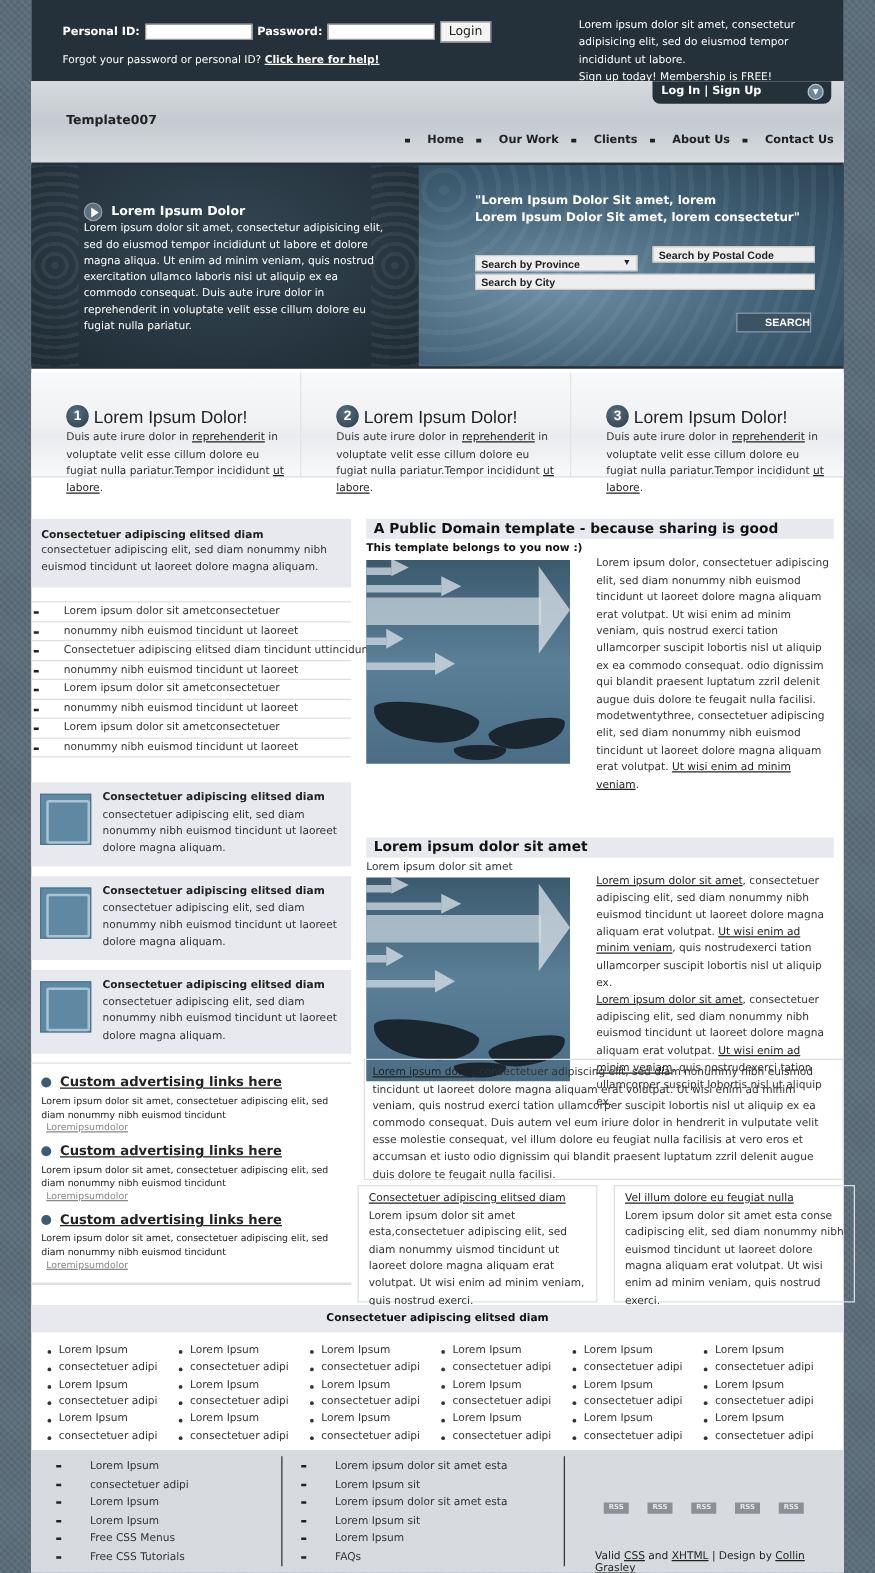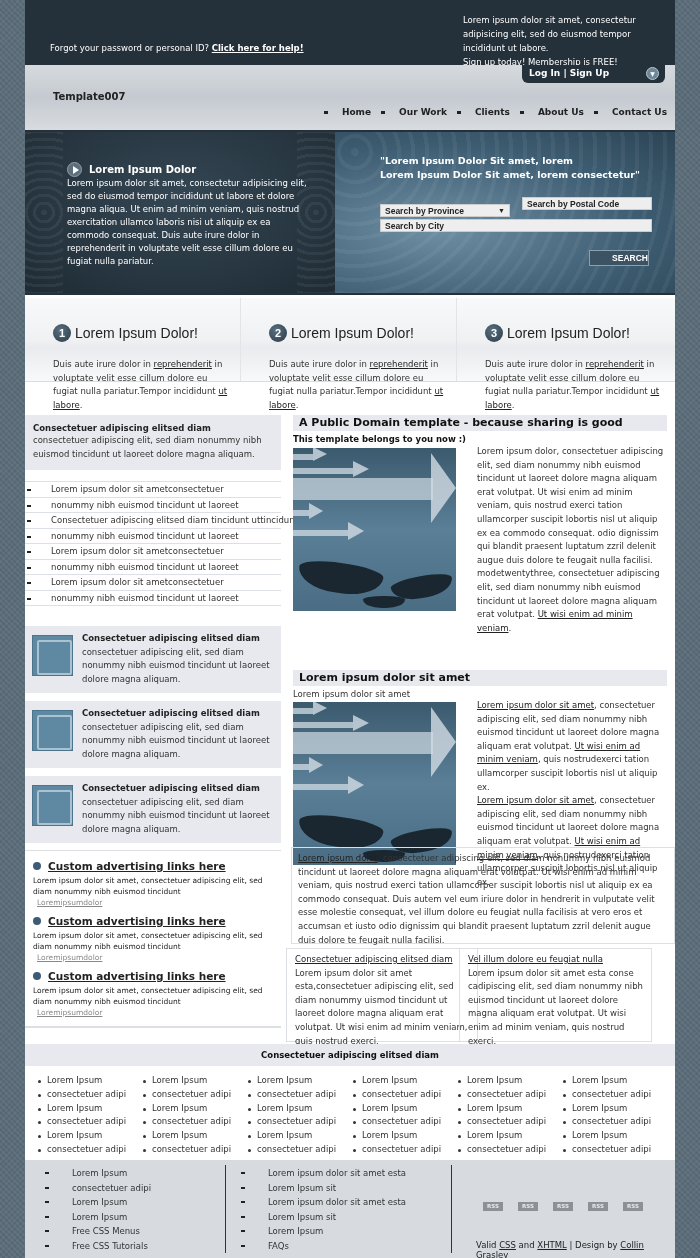--- a/index.html
+++ b/index.html
@@ -41,21 +41,21 @@
 #province .arr{position:absolute;right:4px;top:2px;font-size:7px}
 #postal{left:187px;top:65px;width:130px}
 #city{left:45px;top:87px;width:272px}
 #search-btn{position:absolute;left:254px;top:118px;width:60px;height:16px;background:#3c5363;border:1px solid #8aa0ae;color:#fff;font-family:"Liberation Sans",sans-serif;font-weight:bold;font-size:8.5px;text-align:right;line-height:14px}
 
 #steps{position:absolute;left:0;top:298px;width:650px;height:84px;background:linear-gradient(#f8f9fa,#f0f1f3 50%,#e9ebee 60%,#f8f9fa);border-bottom:1px solid #d9dde2;display:flex}
 .step{width:216px;border-right:1px solid #e2e4e8;padding:26px 0 0 28px;position:relative}
 .step:last-child{border-right:none}
 .step-title{display:flex;align-items:center;font-family:"Liberation Sans",sans-serif;font-size:14px;color:#222}
 .step-num{width:18px;height:18px;border-radius:50%;background:radial-gradient(circle at 40% 35%,#5a7080,#283a47);color:#fff;font-weight:bold;font-size:11px;text-align:center;line-height:18px;margin-right:4px}
-.step-text{font-size:8.5px;line-height:13.5px;width:175px;margin-top:16px}
+.step-text{font-size:8.5px;line-height:13.5px;width:175px;margin-top:2px}
 
 #leftcol{position:absolute;left:0;top:415px;width:256px}
 #intro-box{background:#e7e9ee;padding:8px 8px 9px 8px}
 #intro-box b{font-size:8.5px;color:#222}
 #intro-box p{font-size:8.5px;line-height:14px}
 #llist{list-style:none;margin-top:11px}
 #llist li{border-bottom:1px solid #dcdfe3;font-size:8.5px;height:15.5px;line-height:15px;padding-left:26px;position:relative;white-space:nowrap}
 #llist li:before{content:"";position:absolute;left:2px;top:7px;width:4px;height:2px;background:#222}
 #llist{border-top:1px solid #dcdfe3}
 .feat{background:#e7e9ee;margin-top:8px;height:67px;position:relative}
@@ -78,21 +78,21 @@
 .sec-img{position:absolute;left:0;top:0;width:163px;height:163px;background:linear-gradient(#3b5a6e,#5a7f97 50%,#4a6d84);overflow:hidden}
 .sec-img .ar{position:absolute;height:6px;background:rgba(210,220,228,.75)}
 .sec-img .ah{position:absolute;border-left:22px solid rgba(210,220,228,.8);border-top:10px solid transparent;border-bottom:10px solid transparent}
 .sec-img .big{position:absolute;left:0;top:30px;width:140px;height:22px;background:rgba(210,220,228,.7)}
 .sec-img .bigh{position:absolute;left:138px;top:5px;border-left:25px solid rgba(210,220,228,.8);border-top:35px solid transparent;border-bottom:35px solid transparent}
 .sec-img .dish{position:absolute;background:#1a2730;border-radius:50% 50% 45% 45%/30% 30% 70% 70%}
 .sec-txt{position:absolute;left:184px;top:-3px;width:190px;font-size:8.5px;line-height:13.6px}
 #long-box{position:absolute;left:266px;top:847px;width:384px;height:97px;border:1px solid #dcdfe3;padding:4px 6px;font-size:8.5px;line-height:13.6px}
 .mini{position:absolute;top:948px;height:94px;border:1px solid #dcdfe3;padding:4px 8px;font-size:8.5px;line-height:13.6px}
 #mini1{left:261px;width:192px}
-#mini2{left:434px;width:193px}
+#mini2{left:466px;width:193px}
 
 #links-h{position:absolute;left:0;top:1044px;width:650px;height:22px;background:#e7e9ee;text-align:center;font-weight:bold;font-size:8.5px;line-height:22px;color:#111}
 #links-grid{position:absolute;left:12px;top:1074px;width:630px;display:flex}
 .lcol{width:107px;list-style:none}
 .lcol li{font-size:8.5px;line-height:13.8px;padding-left:10px;position:relative;white-space:nowrap}
 .lcol li:before{content:"";position:absolute;left:1px;top:6px;width:3px;height:3px;background:#333;border-radius:50%}
 
 #footer{position:absolute;left:0;top:1160px;width:650px;height:98px;background:#d7dbe0}
 .fcol{position:absolute;top:6px;list-style:none}
 .fcol li{font-size:8.5px;line-height:14.6px;padding-left:30px;position:relative;white-space:nowrap}
@@ -103,20 +103,27 @@
 #rss-row{position:absolute;left:458px;top:42px;display:flex;gap:15px}
 .rss{width:20px;height:9px;background:#8d9196;color:#e8e8e8;font-weight:bold;font-size:5.5px;text-align:center;line-height:9px}
 #credits{position:absolute;left:451px;top:80px;font-size:8.5px;color:#222}
 </style>
 </head>
 <body>
 
 <div id="page">
 
   <div id="topbar">
+    <div id="login-row">
+      <span>Personal ID:</span>
+      <input type="text" value="" style="">
+      <span>Password:</span>
+      <input type="password" value="" style="">
+      <button id="login-btn">Login</button>
+    </div>
     <div id="forgot">
       <span>Forgot your password or personal ID?</span>
       <a href="#">Click here for help!</a>
     </div>
     <div id="promo">
       <div>Lorem ipsum dolor sit amet, consectetur adipisicing elit, sed do eiusmod tempor incididunt ut labore.</div>
       <a href="#">Sign up today! Membership is FREE!</a>
     </div>
   </div>
 

